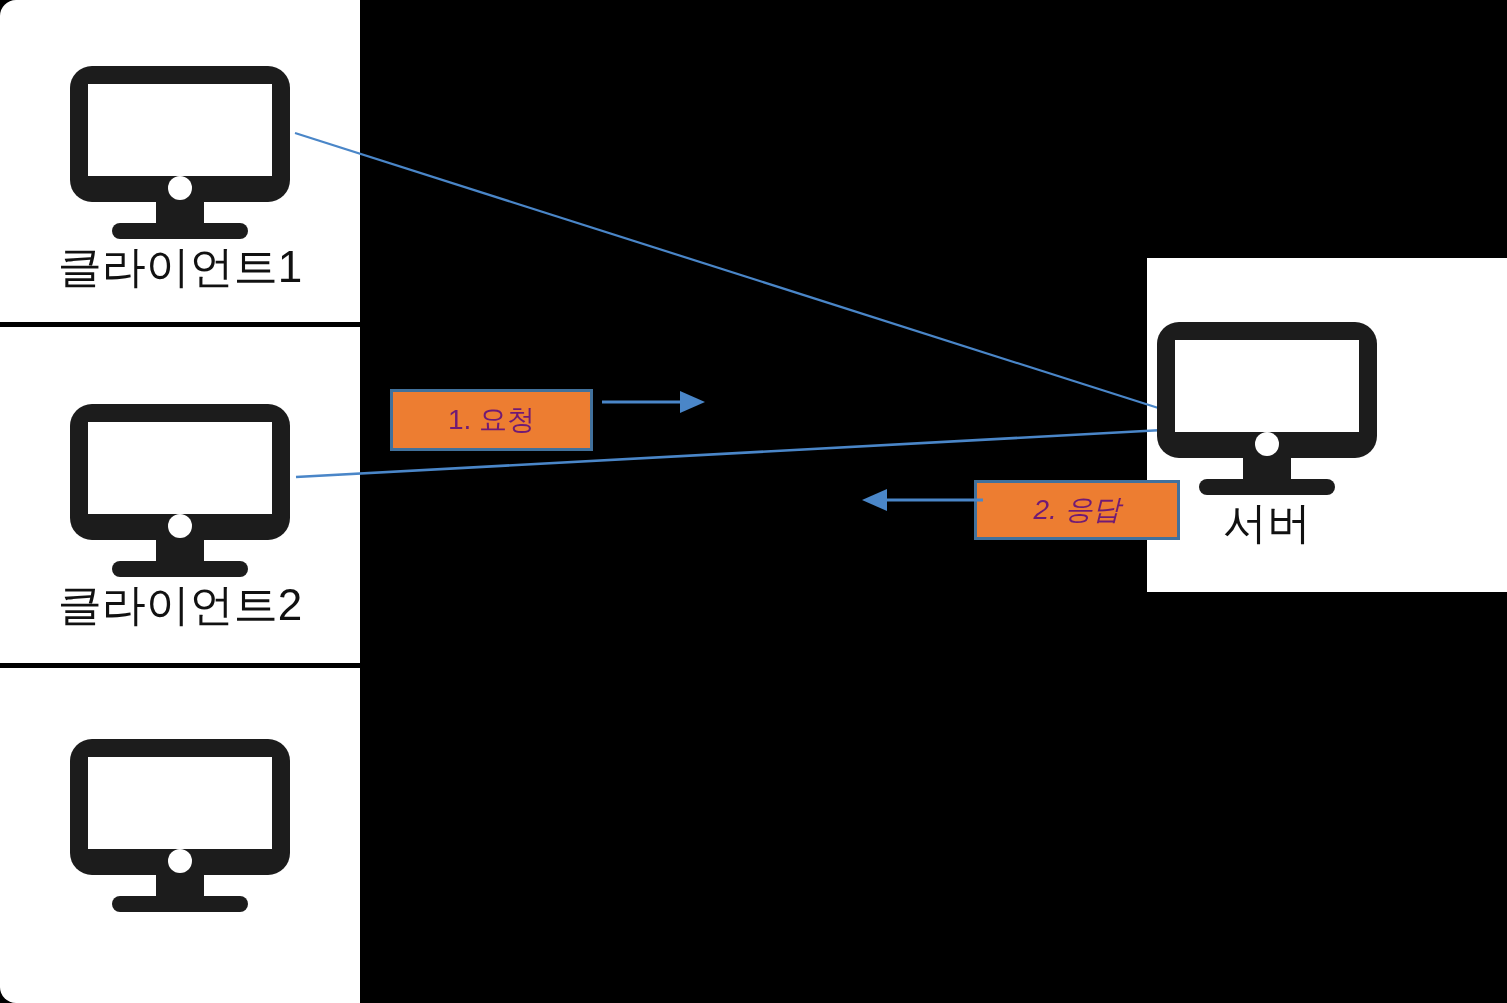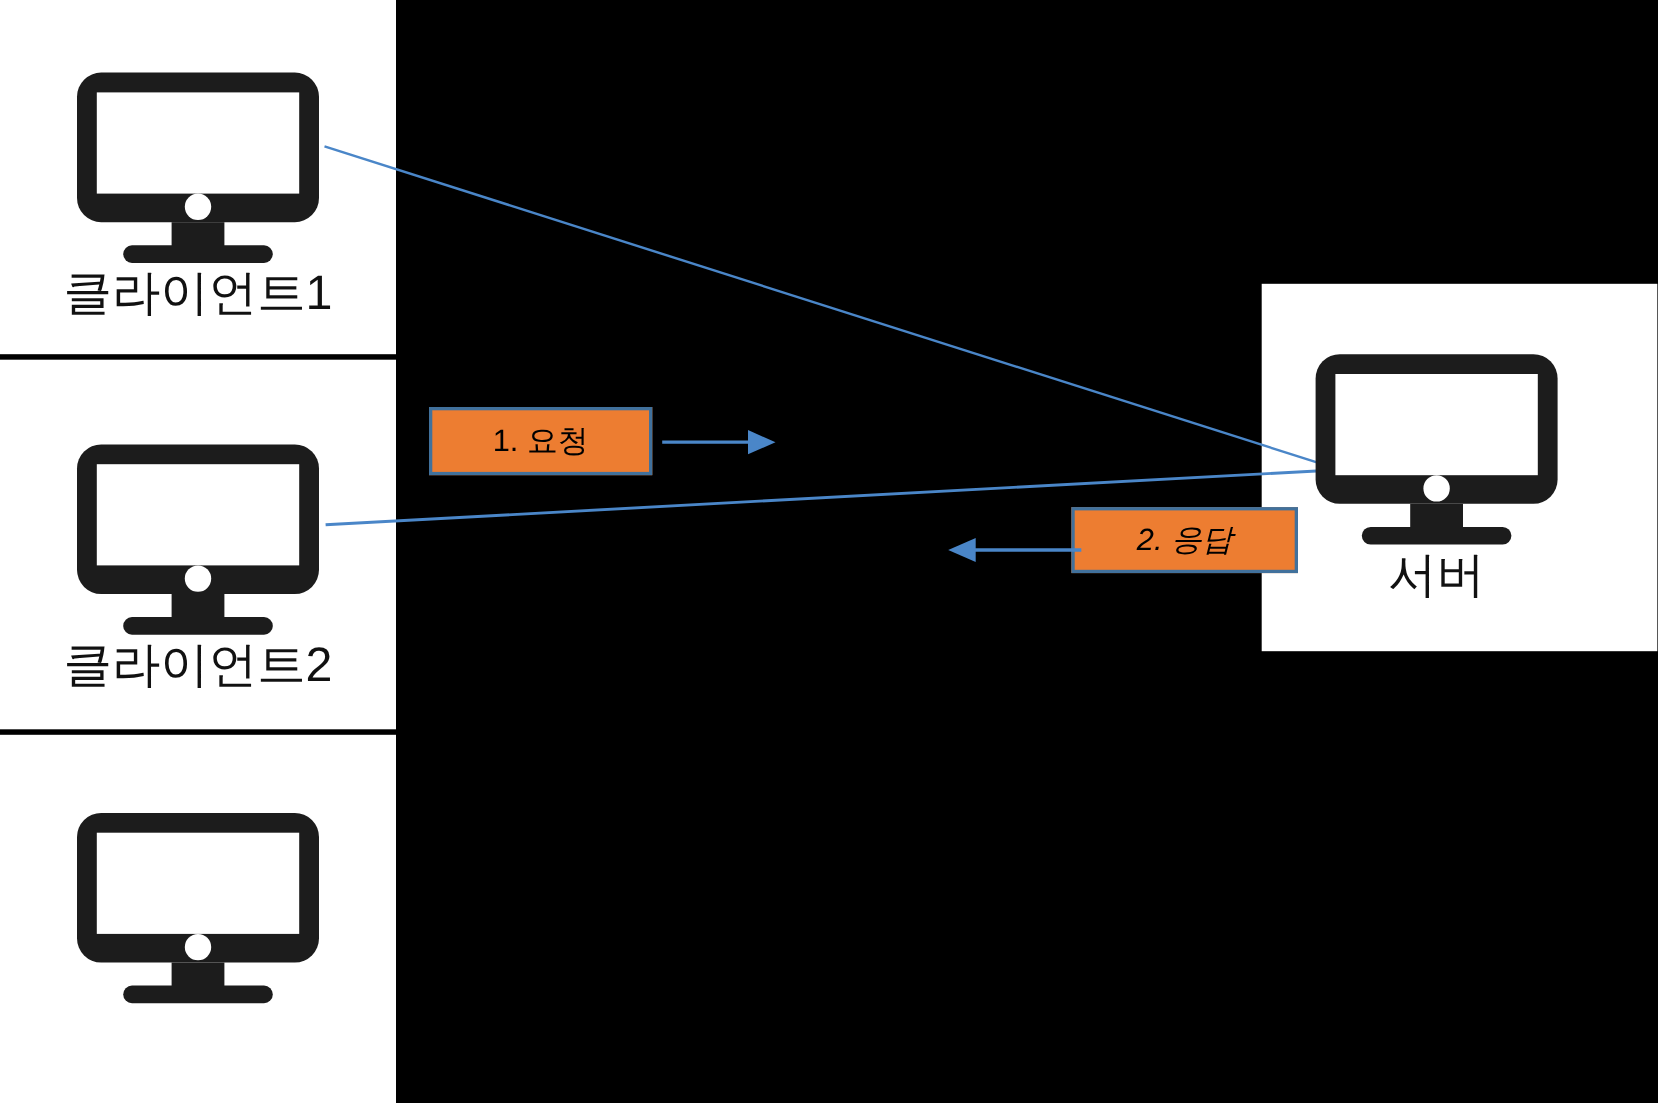--- a/index.html
+++ b/index.html
@@ -9,20 +9,21 @@
   }
   body {
     font-family: "Liberation Sans", sans-serif;
   }
   #stage {
     position: relative;
     width: 1507px;
     height: 1003px;
     background: #000000;
     overflow: hidden;
+    border-radius: 16px;
   }
 
   
   .panel {
     position: absolute;
     background: #ffffff;
   }
   #client-panel-1 { left: 0;    top: 0;   width: 360px; height: 322px; }
   #client-panel-2 { left: 0;    top: 327px; width: 360px; height: 336px; }
   #client-panel-3 { left: 0;    top: 668px; width: 360px; height: 335px; }
@@ -31,21 +32,21 @@
   
   .node {
     position: absolute;
     display: flex;
     flex-direction: column;
     align-items: center;
   }
   #client-node-1 { left: 40px;  top: 62px;  width: 280px; }
   #client-node-2 { left: 40px;  top: 400px; width: 280px; }
   #client-node-3 { left: 40px;  top: 735px; width: 280px; }
-  #server-node   { left: 1166px; top: 318px; width: 280px; }
+  #server-node   { left: 1127px; top: 318px; width: 280px; }
 
   .monitor-icon { display: block; }
 
   .node-label {
     margin-top: 2px;
     font-size: 44px;
     line-height: 1.06;
     color: #111111;
     white-space: nowrap;
     font-family: "Liberation Sans", sans-serif;
@@ -58,26 +59,27 @@
     width: 1507px; height: 1003px;
     pointer-events: none;
   }
 
   
   .msg-box {
     position: absolute;
     box-sizing: border-box;
     background: #ED7D31;
     border: 3px solid #41719C;
-    color: #000000;
+    color: #701a75;
     font-size: 28px;
     display: flex;
     align-items: center;
     justify-content: center;
     font-family: "Liberation Sans", sans-serif;
+    margin-top: 19px;
   }
   #msg-box-request  { left: 390px; top: 370px; width: 203px; height: 62px; }
   #msg-box-response { left: 974px; top: 461px; width: 206px; height: 60px; font-style: italic; }
 
   
   .arrow-layer {
     position: absolute;
     pointer-events: none;
   }
   #arrow-request  { left: 600px; top: 382px; width: 110px; height: 40px; }

